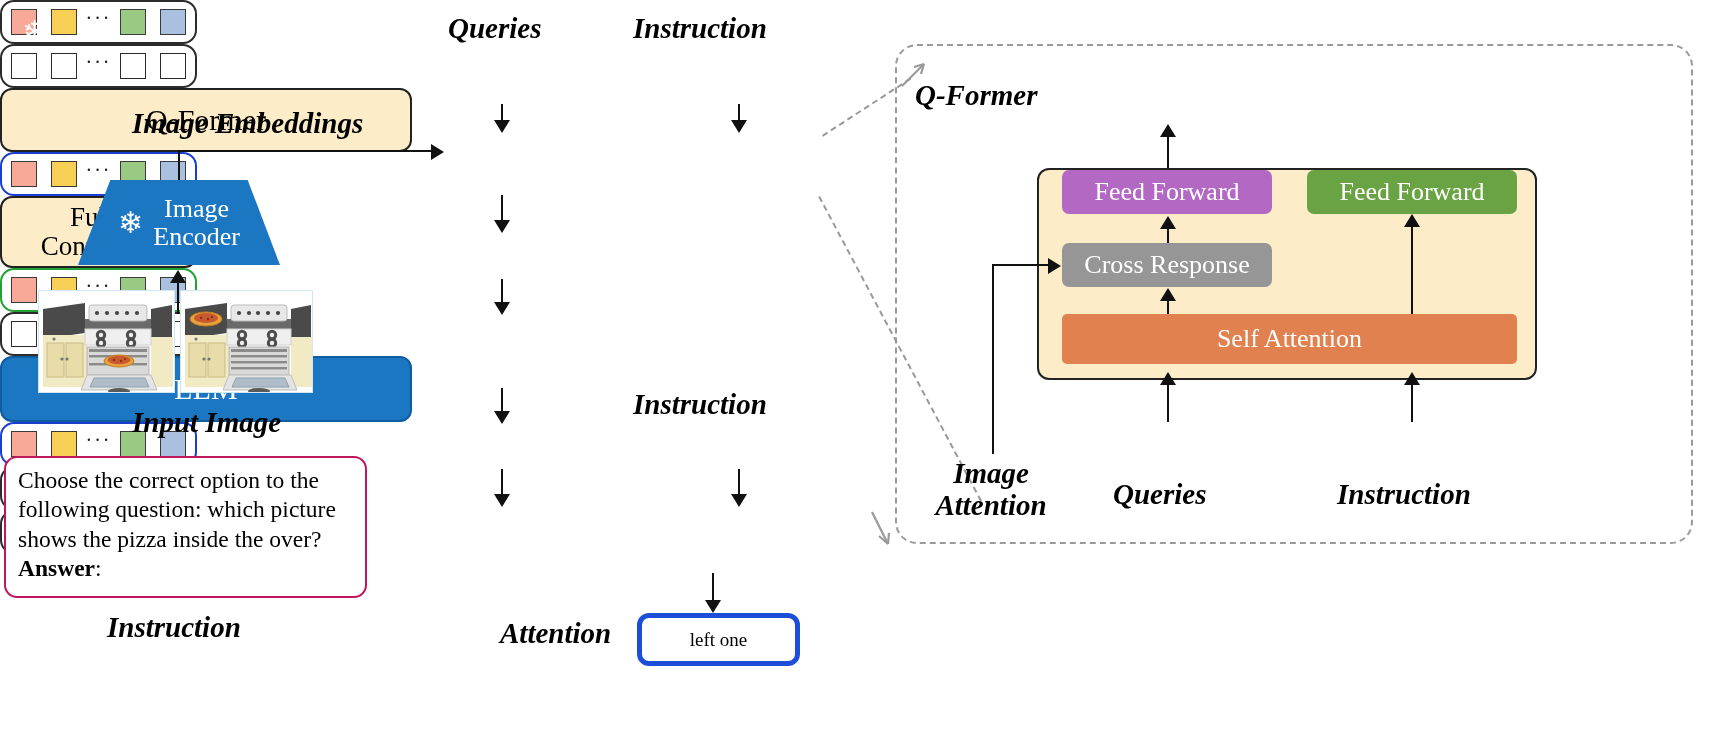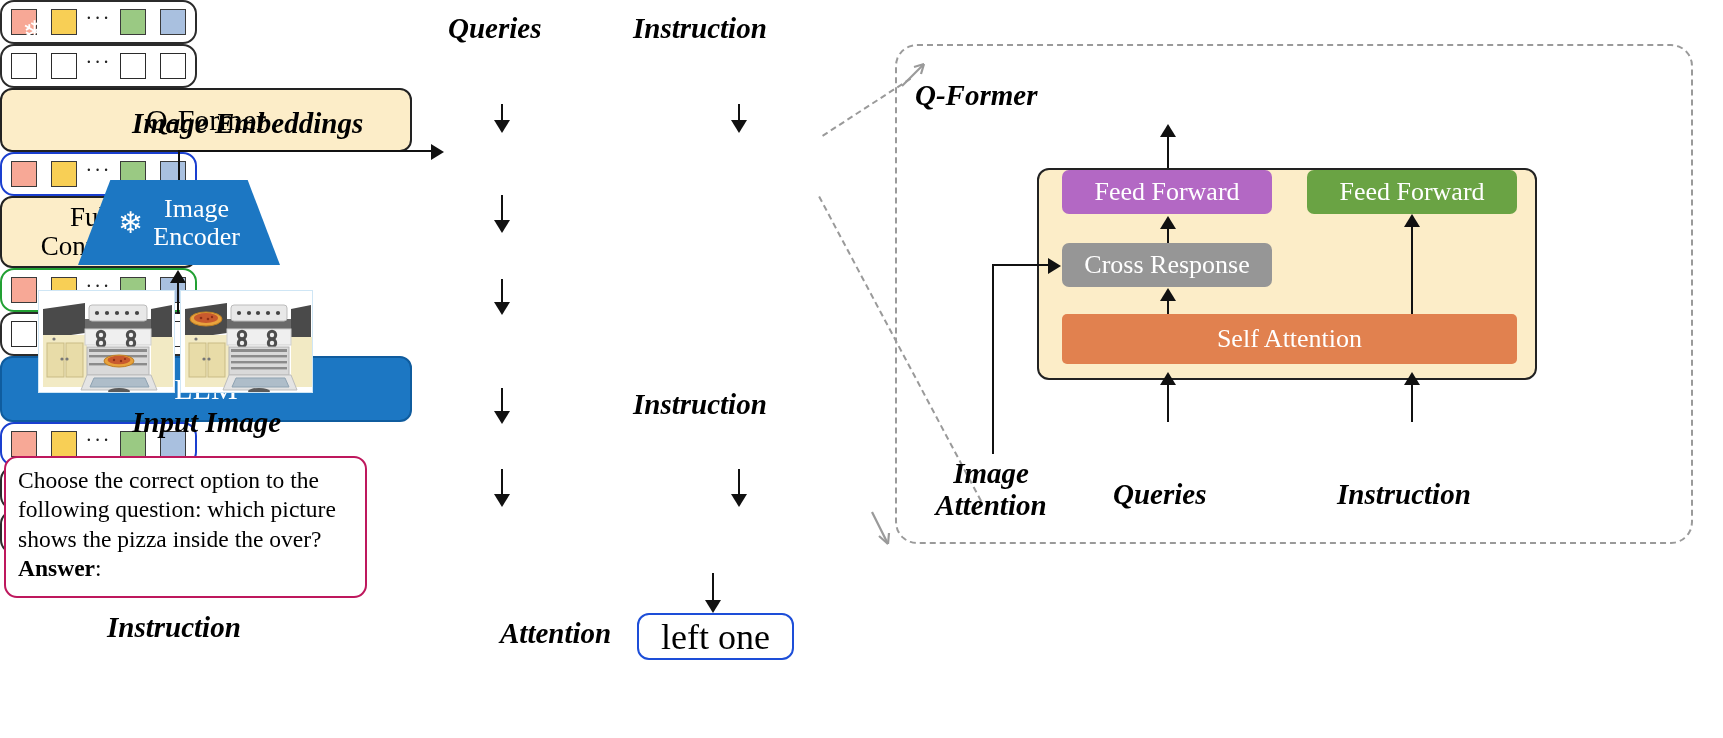--- a/index.html
+++ b/index.html
@@ -270,22 +270,22 @@
 <div class="pbox blue" style="left:401px;top:507px;width:412px;height:66px;">
   <span class="snow abs" style="left:22px;top:17px;">❄</span>
   <span class="lbl">LLM</span>
 </div>
 
 <div class="vline" style="left:712px;top:573px;height:30px;"></div>
 <div class="arrow-d" style="left:705px;top:600px;"></div>
 
 <div class="abs bold" style="left:500px;top:617px;font-size:29px;">Attention</div>
 
-<div class="abs" style="left:637px;top:613px;width:153px;height:43px;border:2px solid #1d4ed8;border-radius:12px;background:#fff;
-            display:flex;align-items:center;justify-content:center;font-size:36px;">
+<div class="abs" style="left:637px;top:613px;width:153px;height:43px;border:5px solid #1d4ed8;border-radius:12px;background:#fff;
+            display:flex;align-items:center;justify-content:center;font-size:19px;">
   <span>left one</span>
 </div>
 
 <div class="dashline" style="left:822px;top:135px;width:105px;transform:rotate(-33deg);"></div>
 <svg class="abs" style="left:900px;top:60px;width:30px;height:30px;">
   <path d="M2 26 L24 4" stroke="#9a9a9a" stroke-width="2.2" fill="none"></path>
   <path d="M24 4 L14 7 M24 4 L21 14" stroke="#9a9a9a" stroke-width="2.2" fill="none"></path>
 </svg>
 
 <div class="dashline" style="left:820px;top:196px;width:345px;transform:rotate(62deg);"></div>

